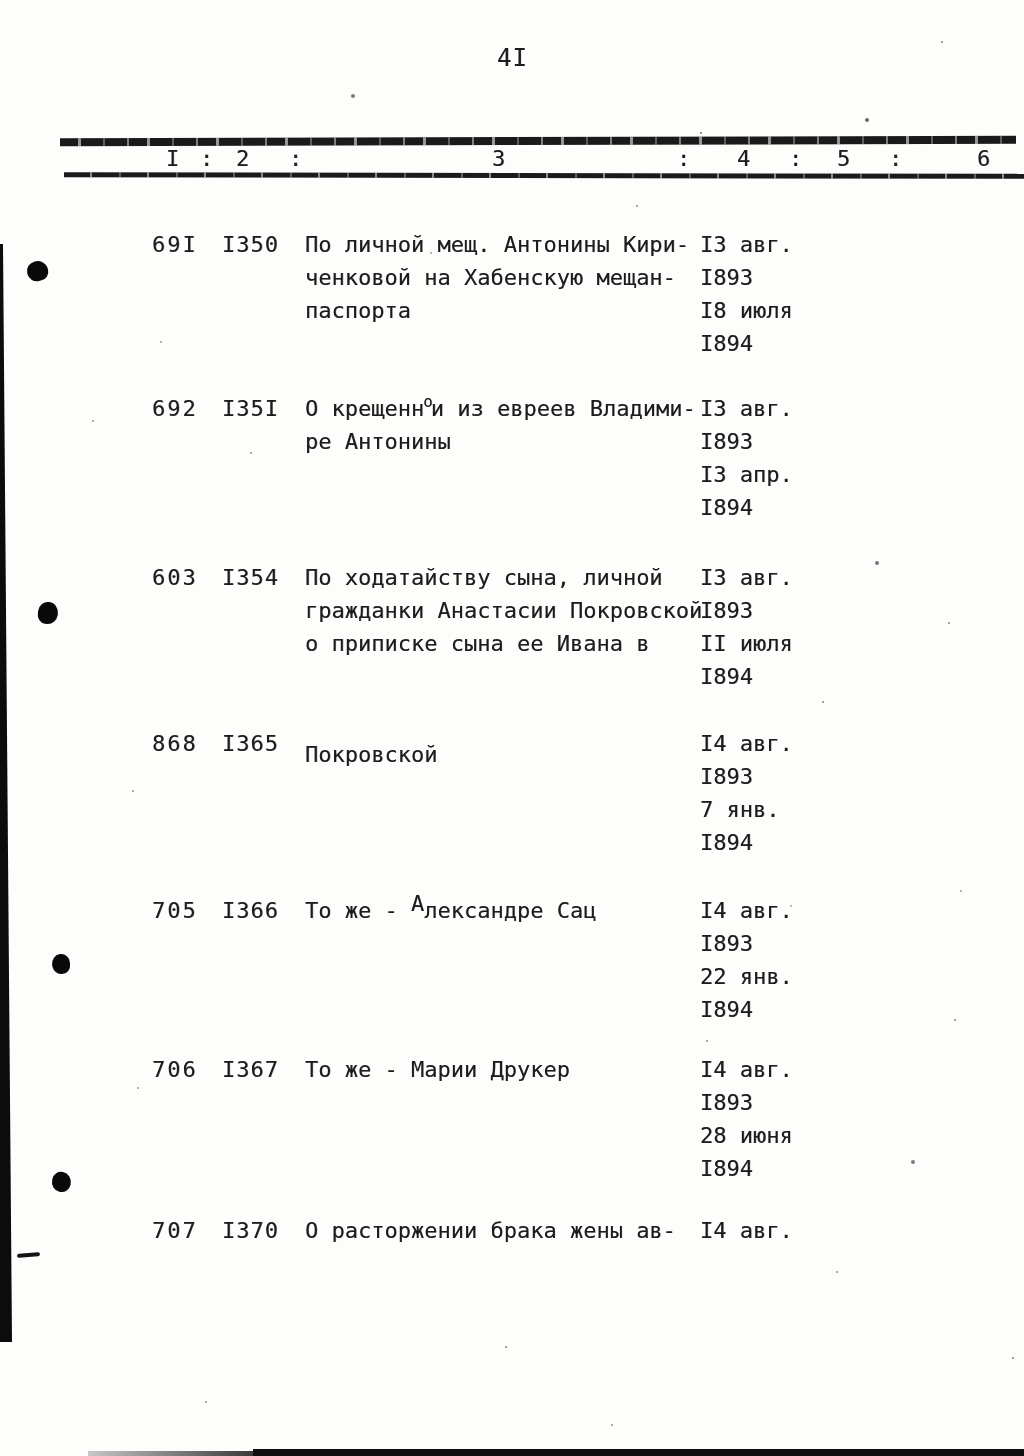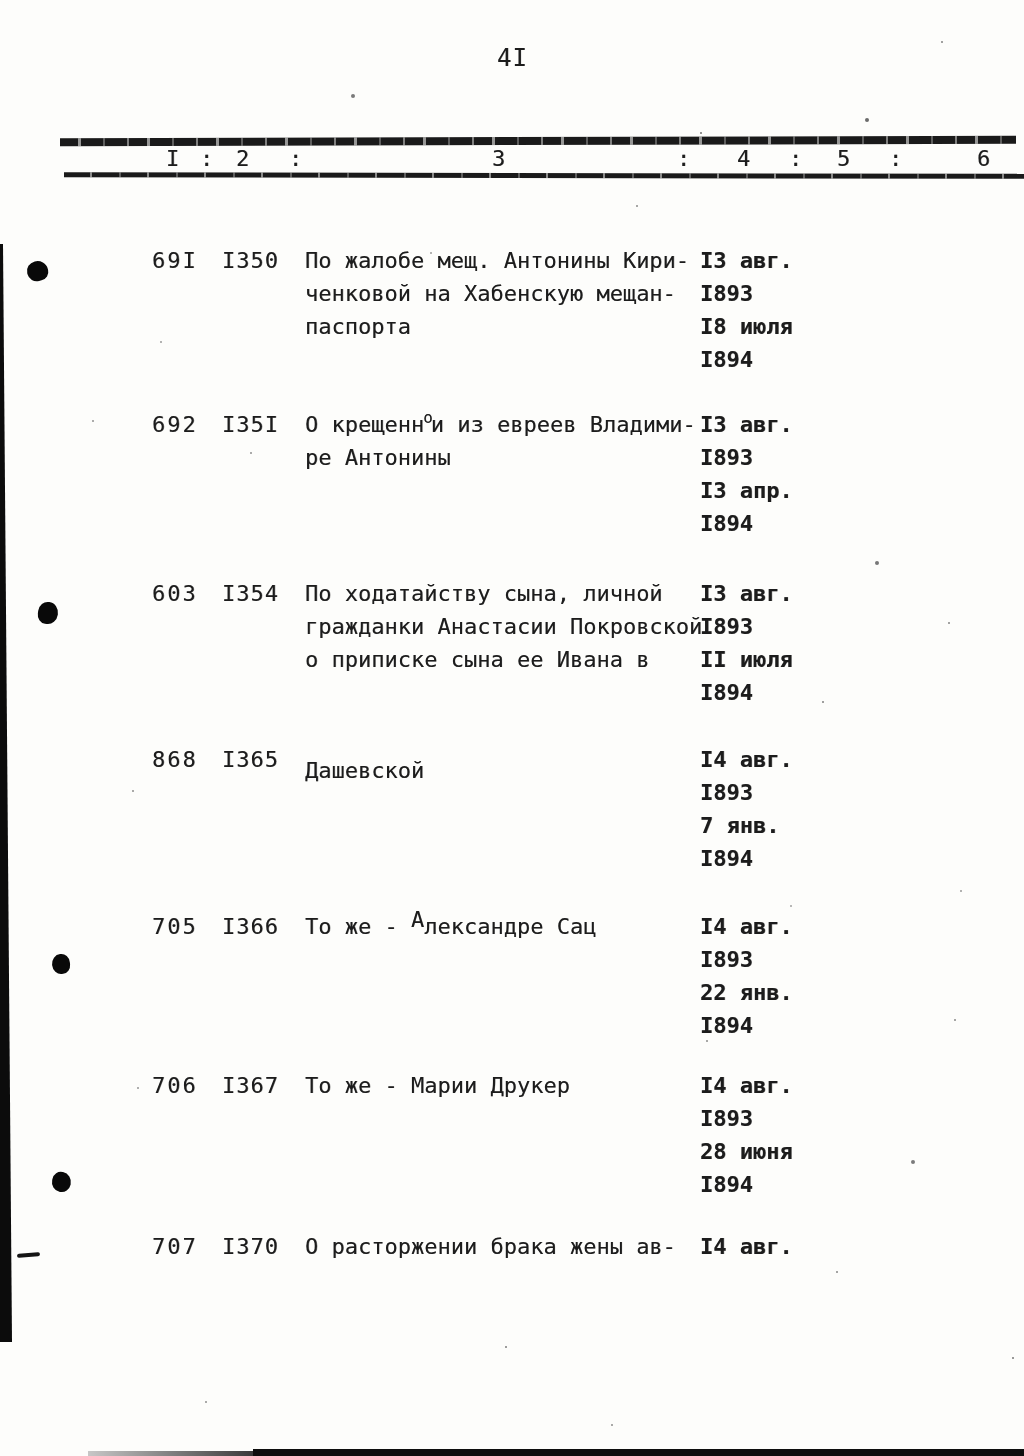--- a/index.html
+++ b/index.html
@@ -25,25 +25,25 @@
   .rule-bottom{
     left:64px;top:173px;width:960px;height:5px;
     background-image:repeating-linear-gradient(90deg,
       rgba(255,255,255,0) 0 26px, rgba(253,253,251,.5) 26px 28px,
       rgba(255,255,255,0) 28px 55px, rgba(253,253,251,.3) 55px 57px);
     transform:rotate(0.1deg);
   }
   .header-cell{position:absolute;top:146px;font-size:22px;}
   
   .entry{position:absolute;left:0;width:1024px;font-size:22px;line-height:33px;}
-  .entry .col{position:absolute;top:16px;white-space:nowrap;}
+  .entry .col{position:absolute;top:0;white-space:nowrap;}
   .entry .num{left:152px;letter-spacing:2px;}
   .entry .file{left:222px;letter-spacing:1px;}
   .entry .desc{left:305px;width:410px;}
-  .entry .dates{left:700px;width:160px;font-weight:bold;}
+  .entry .dates{left:700px;width:160px;}
   .line{height:33px;}
   .sup-o{position:relative;top:-0.6em;font-size:0.72em;margin:0 -2px 0 -1px;}
   .sup-a{position:relative;top:-0.32em;}
   
   .edge-wedge{
     position:absolute;left:0;top:244px;width:14px;height:1098px;background:#0c0c0c;
     clip-path:polygon(0 0,3px 0,12px 100%,0 100%);
   }
   .blob{position:absolute;background:#090909;}
   .blob-1{left:27px;top:261px;width:21px;height:20px;border-radius:58% 62% 50% 55%;transform:rotate(-14deg);}
@@ -86,21 +86,21 @@
   <span class="header-cell txt" style="left:789px">:</span>
   <span class="header-cell txt" style="left:837px">5</span>
   <span class="header-cell txt" style="left:889px">:</span>
   <span class="header-cell txt" style="left:977px">6</span>
 
   <div>
       <div class="entry" style="top: 228px;">
     <div class="col num txt">69I</div>
     <div class="col file txt">I350</div>
     <div class="col desc txt">
-          <div class="line">По жалобе мещ. Антонины Кири-</div>
+          <div class="line">По личной мещ. Антонины Кири-</div>
           <div class="line">ченковой на Хабенскую мещан-</div>
           <div class="line">паспорта</div>
         </div>
     <div class="col dates txt">
           <div class="line">I3 авг.</div>
           <div class="line">I893</div>
           <div class="line">I8 июля</div>
           <div class="line">I894</div>
         </div>
   </div>
@@ -130,21 +130,21 @@
           <div class="line">I3 авг.</div>
           <div class="line">I893</div>
           <div class="line">II июля</div>
           <div class="line">I894</div>
         </div>
   </div>
       <div class="entry" style="top: 727px;">
     <div class="col num txt">868</div>
     <div class="col file txt">I365</div>
     <div class="col desc txt">
-          <div class="line" style="margin-top: 11px;">Дашевской</div>
+          <div class="line" style="margin-top: 11px;">Покровской</div>
         </div>
     <div class="col dates txt">
           <div class="line">I4 авг.</div>
           <div class="line">I893</div>
           <div class="line">7 янв.</div>
           <div class="line">I894</div>
         </div>
   </div>
       <div class="entry" style="top: 894px;">
     <div class="col num txt">705</div>

